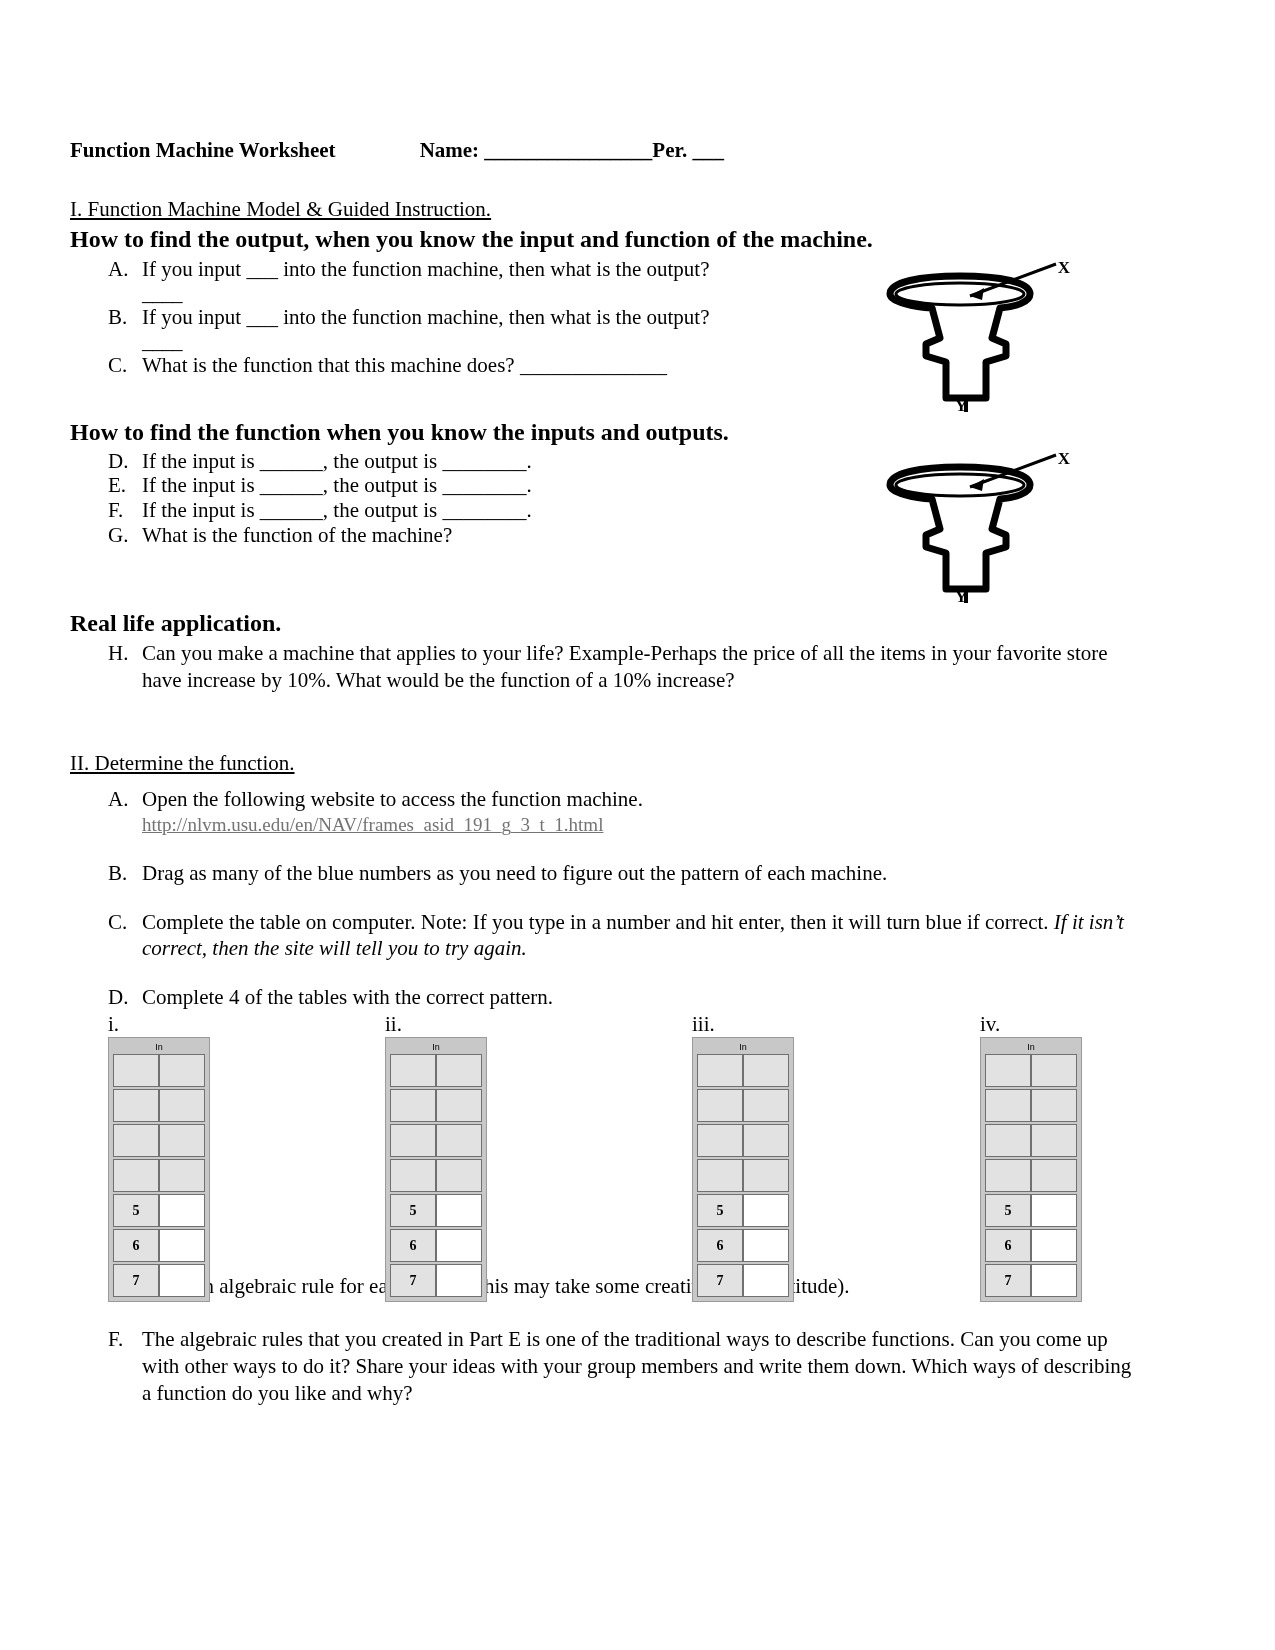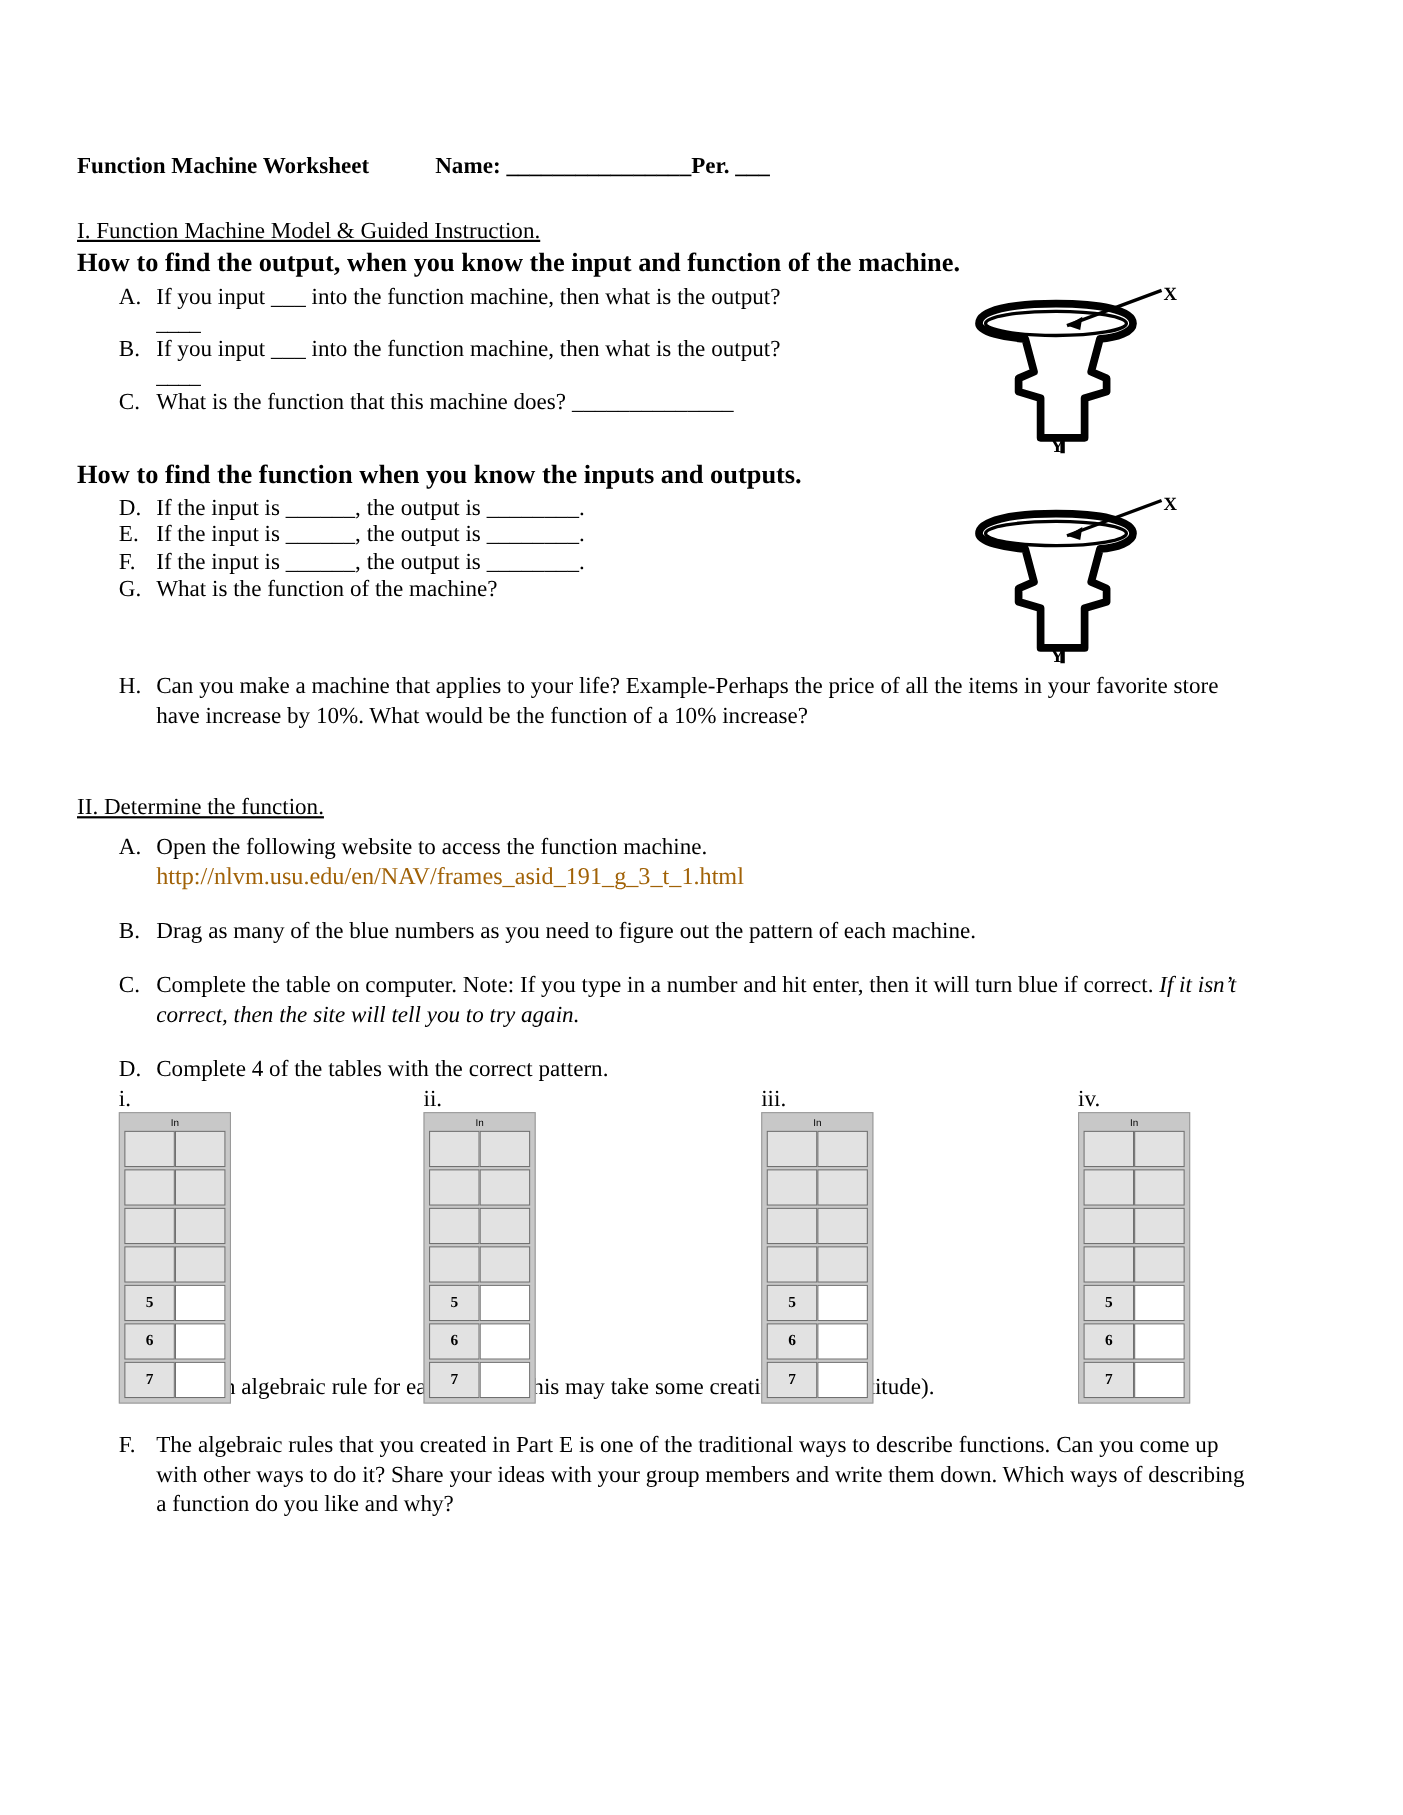--- a/index.html
+++ b/index.html
@@ -30,21 +30,21 @@
 
   
   .header-row {
     display: flex;
     align-items: baseline;
     font-size: 21px;
     font-weight: bold;
     margin-bottom: 34px;
   }
   .header-title { white-space: pre; font-family: Liberation Serif, serif; }
-  .header-name { margin-left: 60px; white-space: pre; }
+  .header-name { margin-left: 84px; white-space: pre; }
 
   
   .sec-heading {
     font-size: 21px;
     text-decoration: underline;
     margin-bottom: 4px;
     display: inline-block;
   }
   .sub-heading {
     font-size: 24px;
@@ -71,22 +71,23 @@
   .gap-xl { height: 62px; }
 
   .blank-line {
     margin-left: 72px;
     font-size: 21px;
     line-height: 1.0;
     letter-spacing: -0.5px;
   }
 
   a.url-link, .url-link {
-    color: #a16207;
-    font-size: 22px;
+    color: #737373;
+    text-decoration: underline;
+    font-size: 19px;
   }
 
   
   .machine {
     position: absolute;
     width: 210px;
     height: 160px;
   }
   .machine.m1 { left: 860px; top: 252px; }
   .machine.m2 { left: 860px; top: 443px; }
@@ -240,20 +241,21 @@
       <span class="lbl">F.</span>
       <span class="txt">If the input is ______, the output is ________.</span>
     </div>
     <div class="item tight">
       <span class="lbl">G.</span>
       <span class="txt">What is the function of the machine?</span>
     </div>
 
     <div class="gap-xl"></div>
 
+    <div class="sub-heading">Real life application.</div>
     <div class="item">
       <span class="lbl">H.</span>
       <span class="txt">Can you make a machine that applies to your life?  Example-Perhaps the price of all the items in your favorite store have increase by 10%.  What would be the function of a 10% increase?</span>
     </div>
 
     <div style="height:58px"></div>
 
     <div>
       <span class="sec-heading">II. Determine the function.</span>
     </div>

